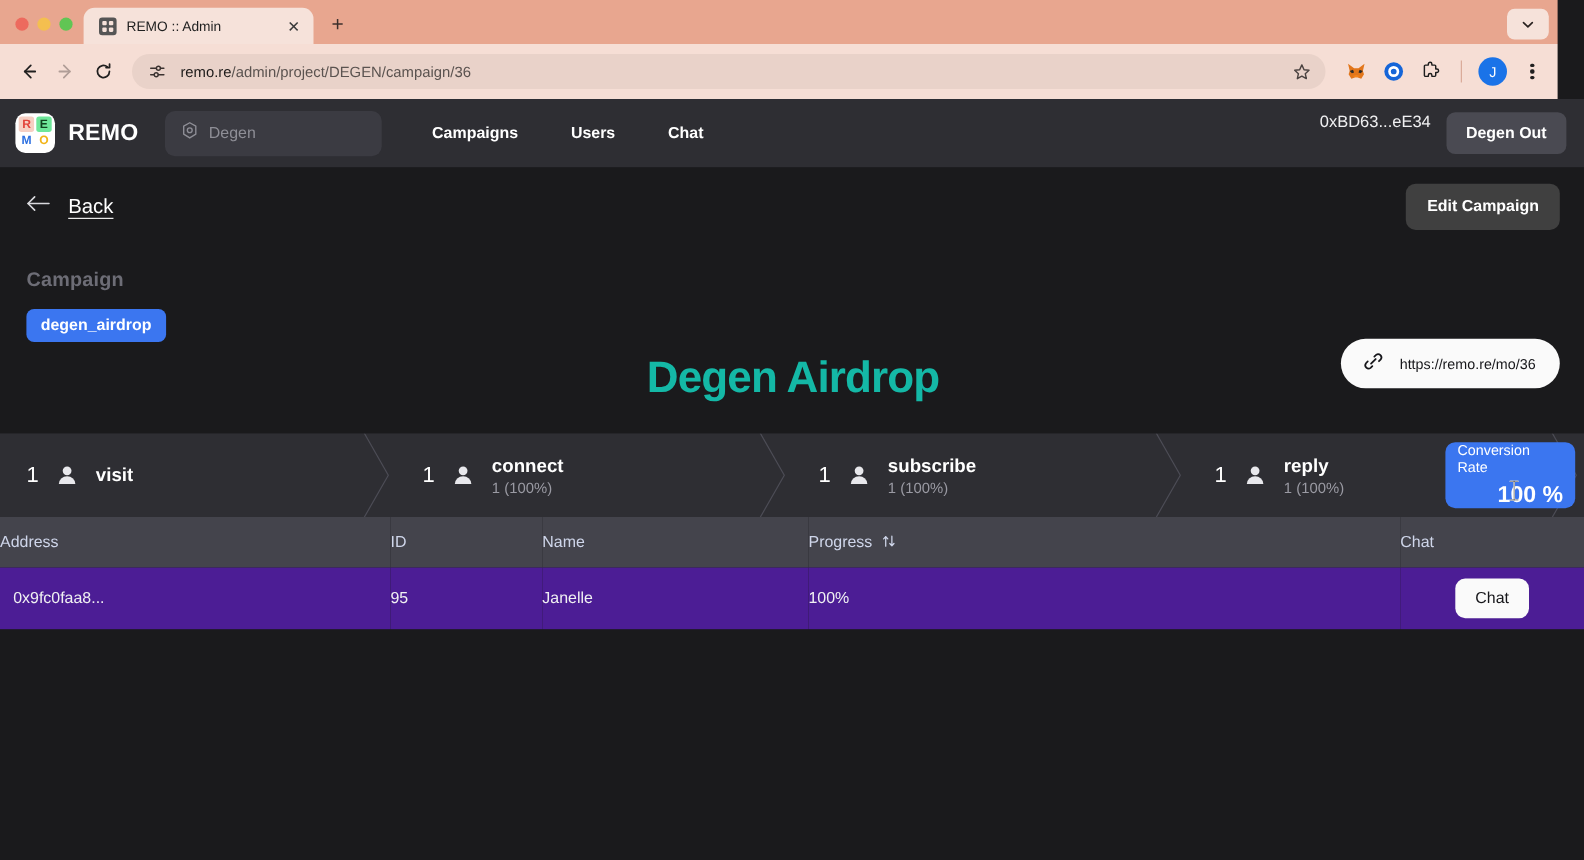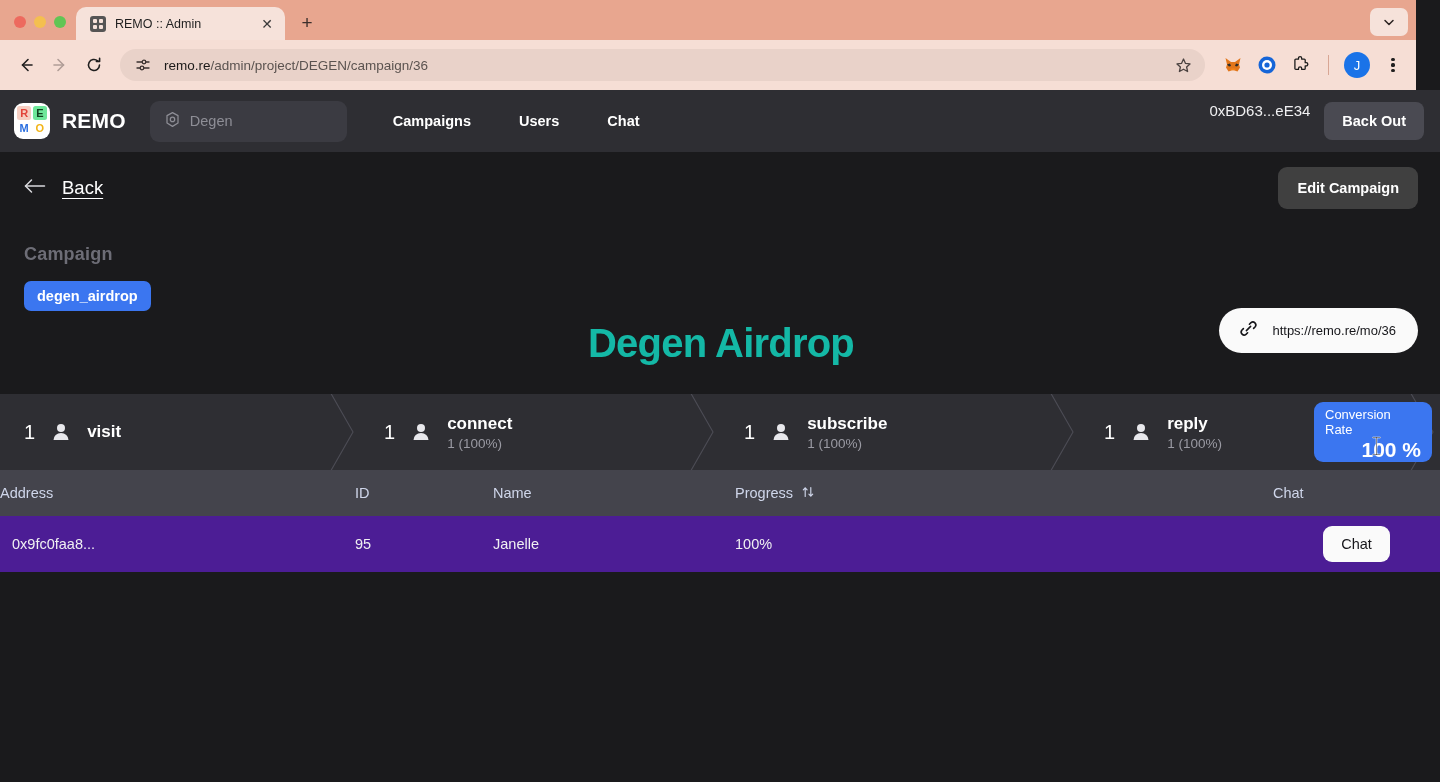--- a/index.html
+++ b/index.html
@@ -207,21 +207,21 @@
   .fstep-label { font-size: 17px; font-weight: 700; color: #fff; white-space: nowrap; }
   .fstep-sub { font-size: 13.5px; color: #9a9aa3; white-space: nowrap; }
   .fsep {
     position: absolute; right: -1px; top: 0; width: 34px; height: 76px;
     pointer-events: none;
   }
   .conv-box {
     position: absolute; right: 8px; top: 8px; width: 118px; height: 60px;
     background: #3b76f0; border-radius: 9px;
     display: flex; flex-direction: column;
-    align-items: flex-end; justify-content: flex-end;
+    align-items: flex-end; justify-content: space-between;
     padding: 0 11px; gap: 1px;
   }
   .conv-label { font-size: 13px; color: #fff; font-weight: 400; }
   .conv-value { font-size: 21px; color: #fff; font-weight: 700; }
 
   
   .tbl { width: 100%; border-collapse: collapse; table-layout: fixed; }
   .tbl thead tr { background: #44444c; height: 46px; }
   .tbl th {
     text-align: left; font-size: 14.5px; font-weight: 400;
@@ -378,21 +378,21 @@
     </div>
 
     <nav class="main-nav">
       <a class="nav-link">Campaigns</a>
       <a class="nav-link">Users</a>
       <a class="nav-link">Chat</a>
     </nav>
 
     <div class="header-right">
       <span class="wallet">0xBD63...eE34</span>
-      <button class="signout-btn">Back Out</button>
+      <button class="signout-btn">Degen Out</button>
     </div>
   </div>
 
   <div class="subbar">
     <a class="back-link">
       <span class="back-arrow">
         <svg width="22" height="16" viewBox="0 0 22 16" aria-hidden="true">
           <path d="M7.5 2 L1.5 8 L7.5 14" stroke="#d9d9dd" stroke-width="1.5" fill="none" stroke-linecap="round" stroke-linejoin="round"></path>
           <path d="M1.5 8 H20.5" stroke="#d9d9dd" stroke-width="1.5" stroke-linecap="round"></path>
         </svg>

